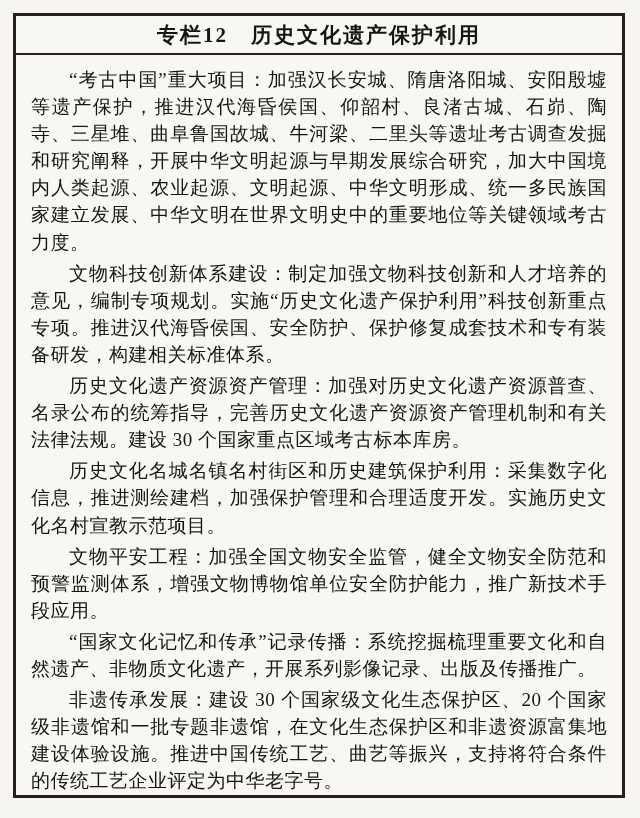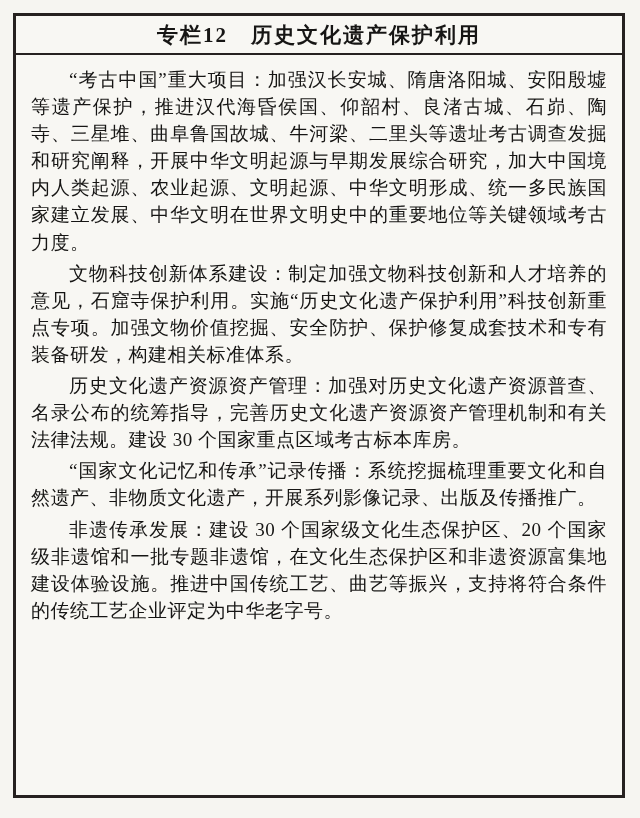--- a/index.html
+++ b/index.html
@@ -56,18 +56,20 @@
 </style>
 </head>
 <body>
 
 <div class="panel">
   <div class="title-band">
     <span class="title-text">专栏12　历史文化遗产保护利用</span>
   </div>
   <div class="panel-body">
     <p>“考古中国”重大项目：加强汉长安城、隋唐洛阳城、安阳殷墟等遗产保护，推进汉代海昏侯国、仰韶村、良渚古城、石峁、陶寺、三星堆、曲阜鲁国故城、牛河梁、二里头等遗址考古调查发掘和研究阐释，开展中华文明起源与早期发展综合研究，加大中国境内人类起源、农业起源、文明起源、中华文明形成、统一多民族国家建立发展、中华文明在世界文明史中的重要地位等关键领域考古力度。</p>
-    <p>文物科技创新体系建设：制定加强文物科技创新和人才培养的意见，石窟寺保护利用。实施“历史文化遗产保护利用”科技创新重点专项。加强文物价值挖掘、安全防护、保护修复成套技术和专有装备研发，构建相关标准体系。</p>
+    <p>文物科技创新体系建设：制定加强文物科技创新和人才培养的意见，编制专项规划。实施“历史文化遗产保护利用”科技创新重点专项。推进汉代海昏侯国、安全防护、保护修复成套技术和专有装备研发，构建相关标准体系。</p>
     <p>历史文化遗产资源资产管理：加强对历史文化遗产资源普查、名录公布的统筹指导，完善历史文化遗产资源资产管理机制和有关法律法规。建设 30 个国家重点区域考古标本库房。</p>
+    <p>历史文化名城名镇名村街区和历史建筑保护利用：采集数字化信息，推进测绘建档，加强保护管理和合理适度开发。实施历史文化名村宣教示范项目。</p>
+    <p>文物平安工程：加强全国文物安全监管，健全文物安全防范和预警监测体系，增强文物博物馆单位安全防护能力，推广新技术手段应用。</p>
     <p>“国家文化记忆和传承”记录传播：系统挖掘梳理重要文化和自然遗产、非物质文化遗产，开展系列影像记录、出版及传播推广。</p>
     <p>非遗传承发展：建设 30 个国家级文化生态保护区、20 个国家级非遗馆和一批专题非遗馆，在文化生态保护区和非遗资源富集地建设体验设施。推进中国传统工艺、曲艺等振兴，支持将符合条件的传统工艺企业评定为中华老字号。</p>
   </div>
 </div>
 
 </body></html>

